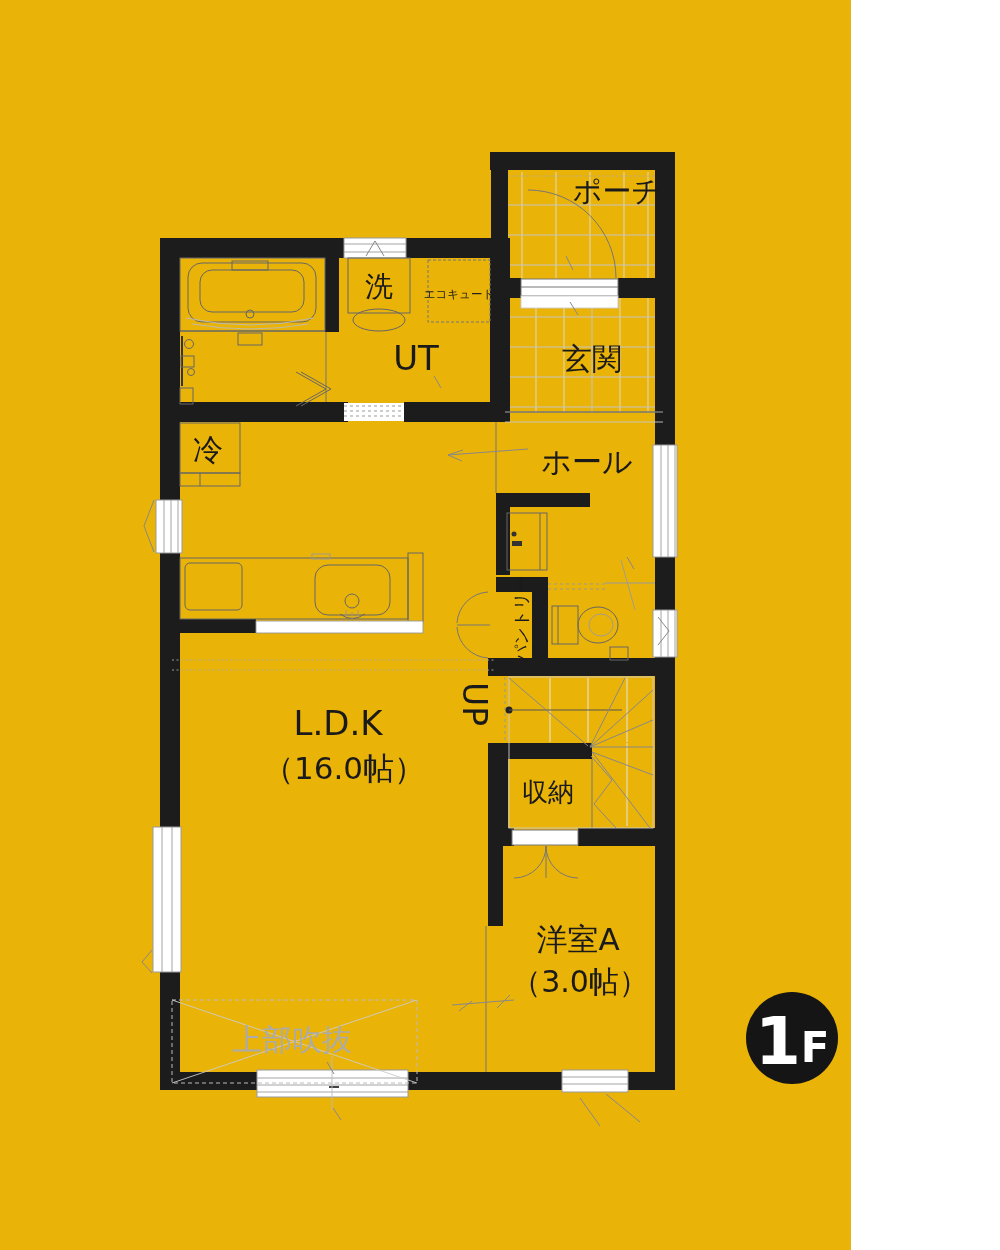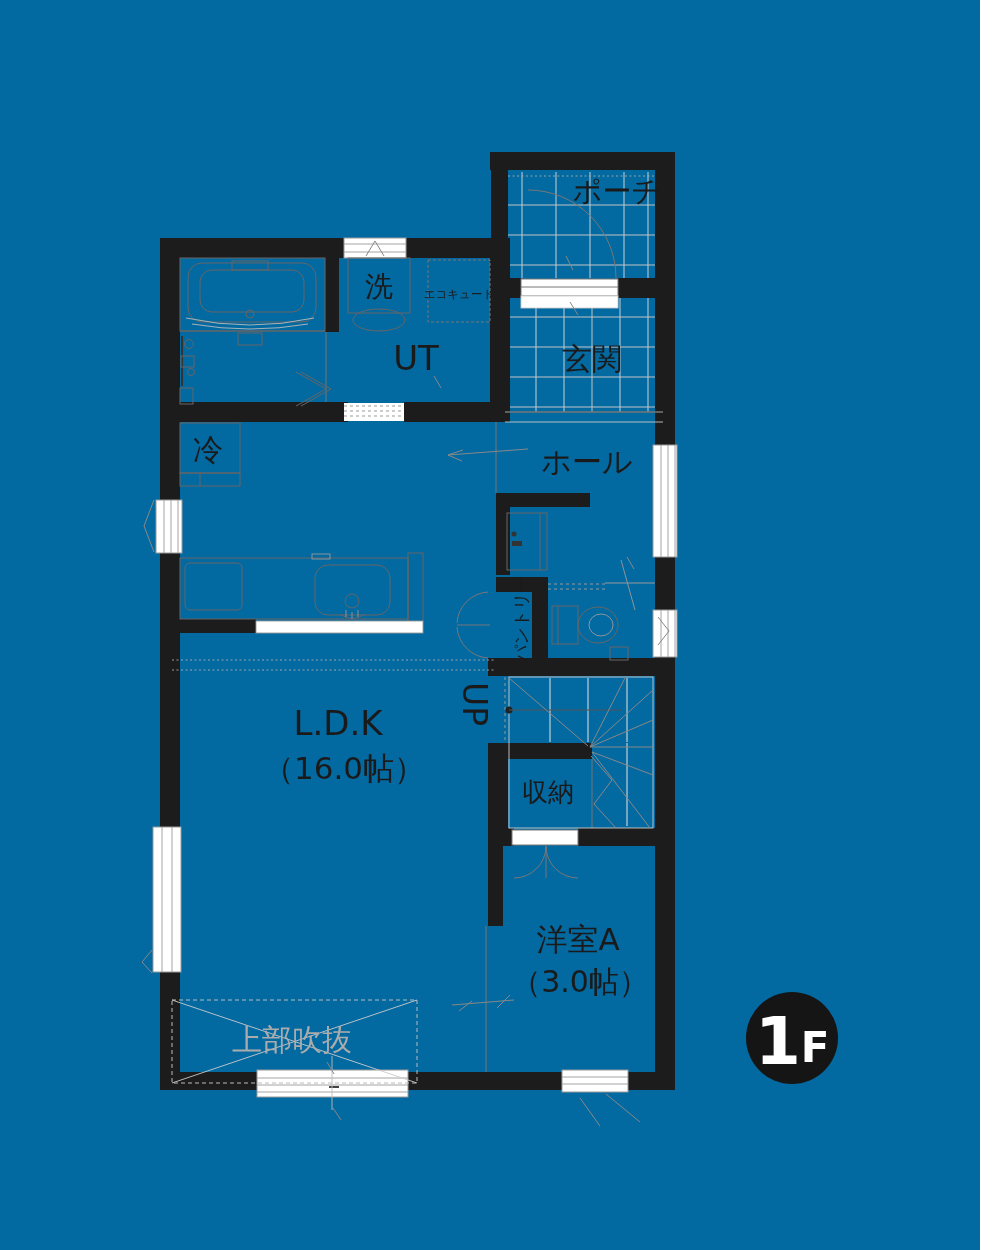--- a/index.html
+++ b/index.html
@@ -1,16 +1,16 @@
 <!DOCTYPE html>
 <html><head>
 <meta charset="utf-8">
 <style>
   html,body{margin:0;padding:0;background:#ffffff;}
-  .page{width:980px;height:1250px;position:relative;background:#0369a1;
+  .page{width:851px;height:1250px;position:relative;background:#eab308;
         font-family:"DejaVu Sans","Liberation Sans",sans-serif;}
   svg{display:block;}
   .wall{fill:#1c1c1c;stroke:none;}
   .grid{stroke:#dcdcdc;stroke-width:0.9;}
   .gridd{stroke:#c4c4c4;stroke-width:1;}
   .fx-l{fill:none;stroke:#666;stroke-width:1;}
   .fx-lt{fill:none;stroke:#9a9a9a;stroke-width:0.9;}
   .fx-w{fill:none;stroke:#bbbbbb;stroke-width:0.9;}
   .win{fill:#ffffff;stroke:#9a9a9a;stroke-width:1;}
   .winl{stroke:#9a9a9a;stroke-width:0.9;fill:none;}

